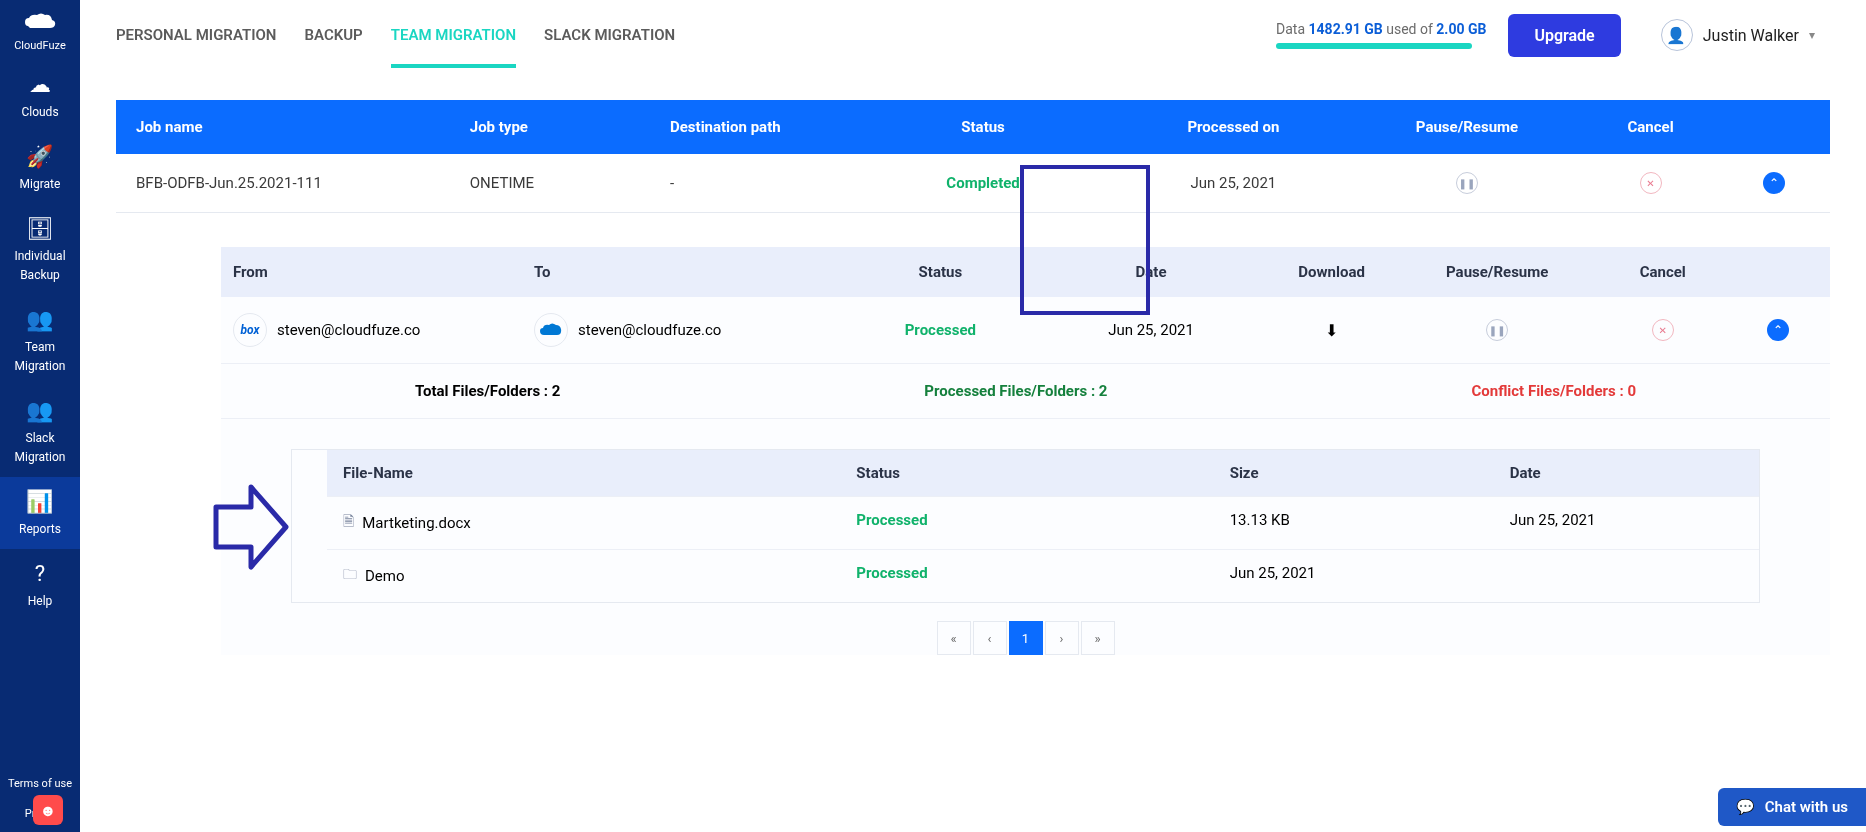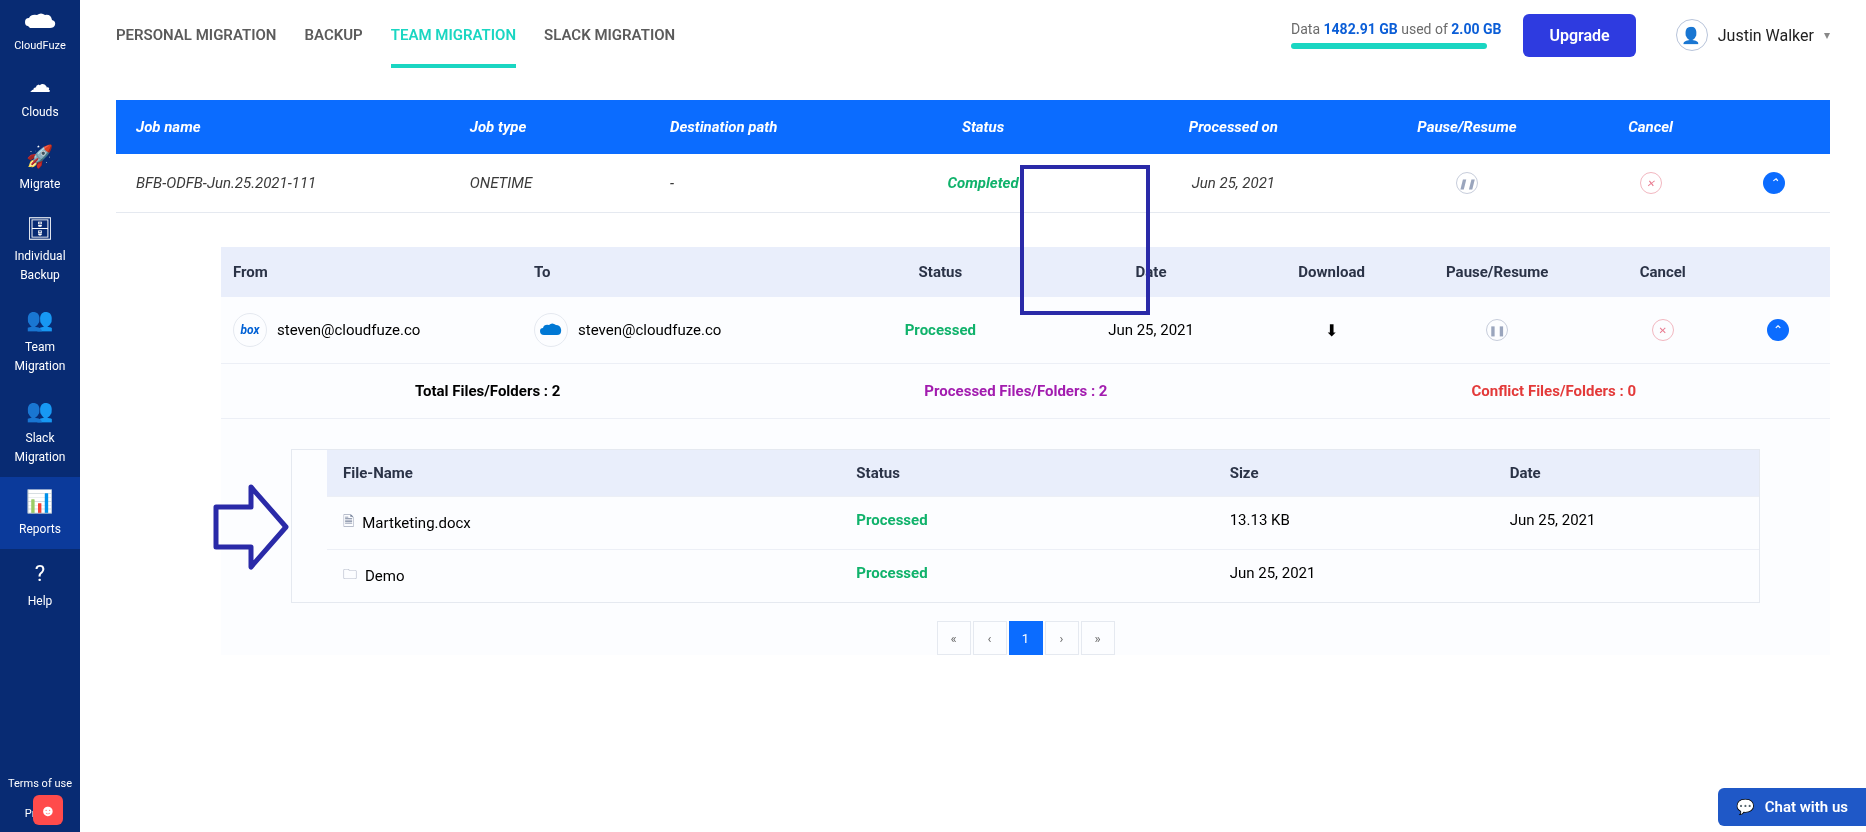--- a/index.html
+++ b/index.html
@@ -10,37 +10,37 @@
 .logo-icon { font-size: 22px; }
 .logo-text { font-size: 11px; margin-top: 2px; }
 .nav-item { width: 100%; padding: 12px 4px; text-align: center; cursor: pointer; }
 .nav-item.active { background: #0b3a9b; }
 .nav-item .ic { font-size: 22px; display: block; margin: 0 auto 4px; }
 .nav-item .lbl { font-size: 12px; line-height: 1.2; white-space: pre-line; }
 .sidebar-bottom { margin-top: auto; width: 100%; text-align: center; padding-bottom: 8px;}
 .sidebar-bottom .terms { font-size: 11px; padding: 4px 0; margin-top: 9px; }
 .bot-widget { width: 30px; height: 30px; background: #ff4b4b; border-radius: 6px; position: absolute; bottom: 7px; left: 33px; display:flex; align-items:center; justify-content:center; color:#fff; font-size:16px; }
 
-.topbar { position: absolute; left: 80px; top: 0; right: 0; height: 70px; display: flex; align-items: center; padding: 0 36px; }
+.topbar { position: absolute; left: 80px; top: 0; right: 15px; height: 70px; display: flex; align-items: center; padding: 0 36px; }
 .tabs { display: flex; gap: 28px; }
 .tab { font-size: 15px; font-weight: 600; color: #5b5b5b; padding: 24px 0 20px; border-bottom: 4px solid transparent; cursor: pointer; }
 .tab.active { color: #1ad6c2; border-bottom-color: #1ad6c2; }
 .spacer { flex: 1; }
 .data-usage { font-size: 14px; color: #6b6b6b; text-align: right; margin-right: 22px; }
 .data-usage .used { color: #0b5ed7; font-weight: 700; }
 .data-usage .total { color: #0b5ed7; font-weight: 700; }
 .data-bar { width: 196px; height: 6px; border-radius: 3px; background: #1ad6c2; margin-top: 6px; }
 .upgrade-btn { background: #2e3be0; color: #fff; border: none; padding: 12px 26px; border-radius: 6px; font-size: 16px; font-weight: 600; cursor: pointer; margin-right: 40px; }
 .user { display: flex; align-items: center; gap: 10px; font-size: 16px; color: #222; cursor: pointer; }
 .avatar { width: 32px; height: 32px; border: 1.5px solid #b8c4da; border-radius: 50%; display:flex; align-items:center; justify-content:center; color:#8aa3d6; font-size:16px;}
 .chev { font-size: 12px; color:#888; }
 
 .content { position: absolute; left: 80px; top: 70px; right: 0; bottom: 0; padding: 30px 36px 0; }
 
-.job-table { width: 100%; font-style: italic; }
+.job-table { width: 100%; }
 .job-header { display: grid; grid-template-columns: 2fr 1.2fr 1.2fr 1.4fr 1.6fr 1.2fr 1fr 80px; align-items: center; background: #0b6cff; color: #fff; font-weight: 700; font-size: 15px; padding: 18px 16px; }
 .job-header > div { padding: 0 4px; }
 .job-row { display: grid; grid-template-columns: 2fr 1.2fr 1.2fr 1.4fr 1.6fr 1.2fr 1fr 80px; align-items: center; padding: 18px 16px; font-size: 15px; color: #3a3a3a; border-bottom: 1px solid #e5e9f0; }
 .job-row > div { padding: 0 4px; }
 .status-completed { color: #10b26b; font-weight: 700; text-align:center;}
 .center { text-align: center; }
 .circle-btn { width: 22px; height: 22px; border-radius: 50%; border: 1.5px solid #c7cddb; display:inline-flex; align-items:center; justify-content:center; font-size:10px; color:#9aa5bd; cursor:pointer;}
 .circle-cancel { border-color: #f2b7c0; color:#e97a8f; }
 .expand-btn { width: 22px; height: 22px; border-radius: 50%; background: #0b6cff; color: #fff; display:inline-flex; align-items:center; justify-content:center; font-size:12px; cursor:pointer;}
 
@@ -51,21 +51,21 @@
 .detail-header, .detail-row { display: grid; grid-template-columns: 2fr 2fr 1.4fr 1.4fr 1fr 1.2fr 1fr 80px; align-items: center; padding: 16px 12px; font-size: 15px;}
 .detail-header { background: #e9eefb; font-weight: 700; color: #2b3347; }
 .detail-row { border-bottom: 1px solid #eceff6; }
 .cell-flex { display:flex; align-items:center; gap:10px; }
 .cloudlogo { width:34px; height:34px; border-radius:50%; border:1px solid #e5e9f0; display:flex; align-items:center; justify-content:center; font-weight:700; font-size:12px;}
 .box-logo { color:#0061d5;font-style:italic; }
 .od-logo { color:#0078d4; }
 .proc { color:#10b26b; font-weight:700; text-align:center;}
 .dl-icon { font-size:16px; text-align:center; cursor:pointer;}
 .detail-summary { display:flex; justify-content:space-around; padding: 18px 12px; font-weight:700; font-size:15px; border-bottom:1px solid #eceff6;}
-.sum-proc { color:#a21caf; }
+.sum-proc { color:#15803d; }
 .sum-conf { color:#e33a3a; }
 
 .file-table-wrap { position: relative; margin: 30px 0 0 70px; width: calc(100% - 140px); }
 .arrow-svg { position:absolute; left:-80px; top:28px; }
 .file-table { width:100%; border:1px solid #e5e9f0;padding-left:35px;}
 .file-header, .file-row { display:grid; grid-template-columns: 2.2fr 1.6fr 1.2fr 1fr; padding: 14px 16px; font-size:15px;}
 .file-header { background:#e9eefb; font-weight:700; color:#2b3347;}
 .file-row { border-top:1px solid #eceff6;}
 .file-name { display:flex; align-items:center; gap:8px;}
 .file-ic { font-size:14px; color:#7a869e; }

